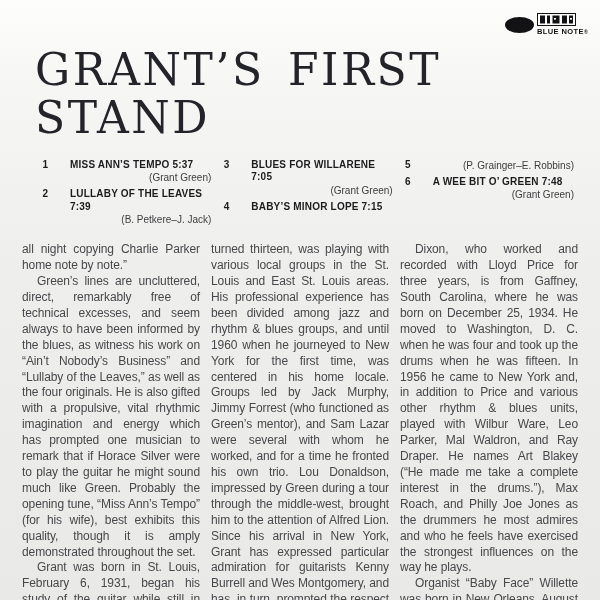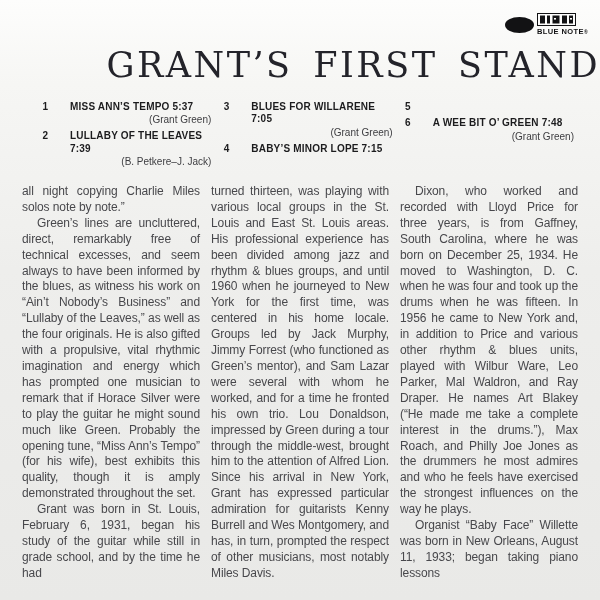--- a/index.html
+++ b/index.html
@@ -27,28 +27,29 @@
   .logo-stack { display: flex; flex-direction: column; align-items: flex-start; }
   .notes-svg { width: 39px; height: 13px; display: block; }
   .logo-text {
     font-size: 7.5px; font-weight: bold; letter-spacing: 0.4px;
     color: #121214; margin-top: 1px; white-space: nowrap;
   }
   .logo-reg { font-size: 5px; vertical-align: baseline; }
   
   .title {
     margin: 0; padding-top: 46px;
-    text-align: right;
+    text-align: left;
     font-family: "DejaVu Serif", "Liberation Serif", serif;
     font-weight: normal;
-    font-size: 35px;
+    font-size: 44px;
     letter-spacing: 2.5px;
     word-spacing: 7px;
     color: #23232a;
     line-height: 1.1;
+    padding-left: 35px;
   }
   
   .tracks {
     display: flex;
     padding: 16px 18px 0 38px;
   }
   .track-col { flex: 1; padding-right: 8px; }
   .track { display: flex; margin-bottom: 4px; }
   .tnum {
     width: 10px; flex: 0 0 10px; text-align: right;
@@ -132,35 +133,36 @@
           <div class="tnum">4</div>
           <div class="tinfo">
             <div class="ttitle">BABY’S MINOR LOPE 7:15</div>
           </div>
         </div>
       </div>
       <div class="track-col">
         <div class="track">
           <div class="tnum">5</div>
           <div class="tinfo">
+            <div class="tcomposer">(P. Grainger–E. Robbins)</div>
           </div>
         </div>
         <div class="track">
           <div class="tnum">6</div>
           <div class="tinfo">
             <div class="ttitle">A WEE BIT O’ GREEN 7:48</div>
             <div class="tcomposer">(Grant Green)</div>
           </div>
         </div>
       </div>
     </div>
 
   <div class="columns" id="liner-columns">
       <div class="text-col">
-        <p class="para">all night copying Charlie Miles solos note by note.”</p>
+        <p class="para">all night copying Charlie Parker home note by note.”</p>
         <p class="para indent">Green’s lines are uncluttered, direct, remarkably free of technical excesses, and seem always to have been informed by the blues, as witness his work on “Ain’t Nobody’s Business” and “Lullaby of the Leaves,” as well as the four originals. He is also gifted with a propulsive, vital rhythmic imagination and energy which has prompted one musician to remark that if Horace Silver were to play the guitar he might sound much like Green. Probably the opening tune, “Miss Ann’s Tempo” (for his wife), best exhibits this quality, though it is amply demonstrated throughout the set.</p>
         <p class="para indent">Grant was born in St. Louis, February 6, 1931, began his study of the guitar while still in grade school, and by the time he had</p>
       </div>
       <div class="text-col">
         <p class="para">turned thirteen, was playing with various local groups in the St. Louis and East St. Louis areas. His professional experience has been divided among jazz and rhythm &amp; blues groups, and until 1960 when he journeyed to New York for the first time, was centered in his home locale. Groups led by Jack Murphy, Jimmy Forrest (who functioned as Green’s mentor), and Sam Lazar were several with whom he worked, and for a time he fronted his own trio. Lou Donaldson, impressed by Green during a tour through the middle-west, brought him to the attention of Alfred Lion. Since his arrival in New York, Grant has expressed particular admiration for guitarists Kenny Burrell and Wes Montgomery, and has, in turn, prompted the respect of other musicians, most notably Miles Davis.</p>
       </div>
       <div class="text-col">
         <p class="para indent">Dixon, who worked and recorded with Lloyd Price for three years, is from Gaffney, South Carolina, where he was born on December 25, 1934. He moved to Washington, D. C. when he was four and took up the drums when he was fifteen. In 1956 he came to New York and, in addition to Price and various other rhythm &amp; blues units, played with Wilbur Ware, Leo Parker, Mal Waldron, and Ray Draper. He names Art Blakey (“He made me take a complete interest in the drums.”), Max Roach, and Philly Joe Jones as the drummers he most admires and who he feels have exercised the strongest influences on the way he plays.</p>
         <p class="para indent">Organist “Baby Face” Willette was born in New Orleans, August 11, 1933; began taking piano lessons</p>
       </div>

